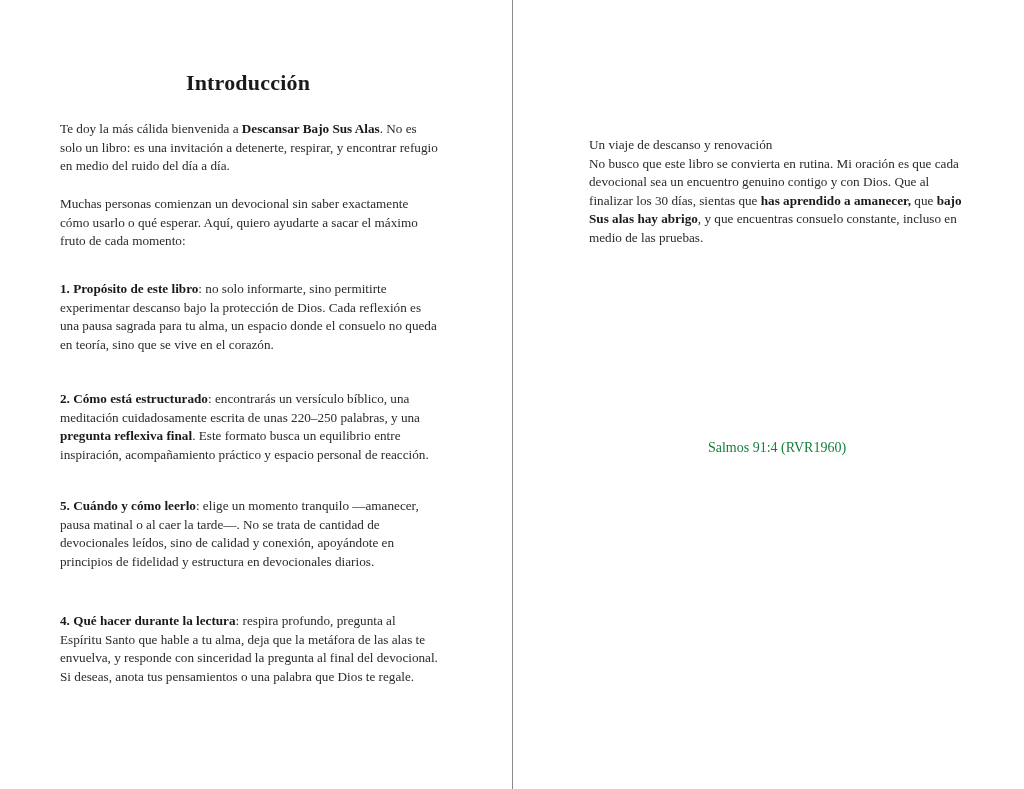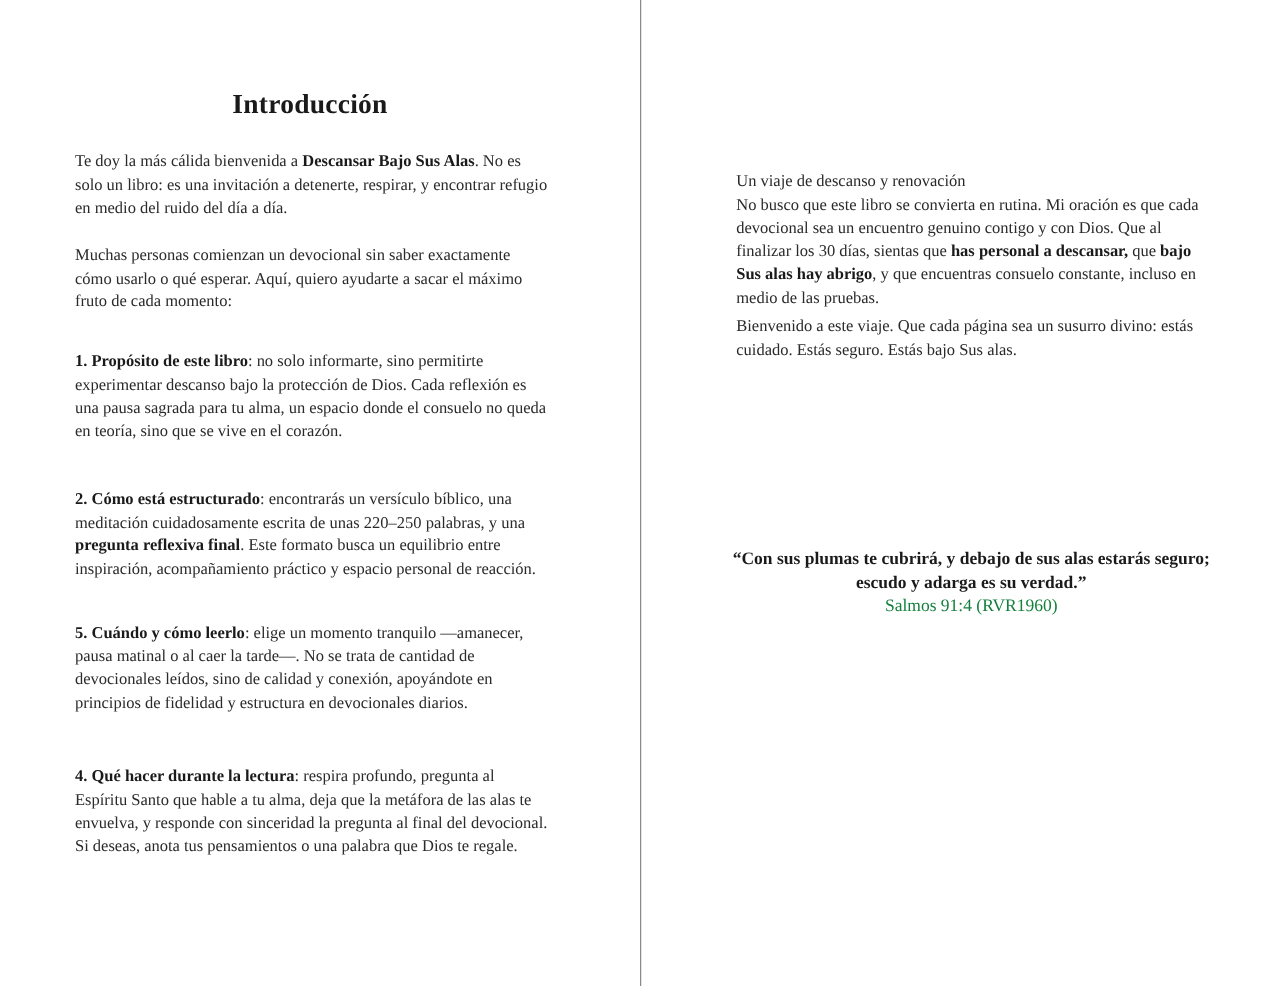--- a/index.html
+++ b/index.html
@@ -105,22 +105,20 @@
   <p class="text-block left-col para" style="top:497px;"><b>5. Cuándo y cómo leerlo</b><span>: elige un momento tranquilo —amanecer, pausa matinal o al caer la tarde—. No se trata de cantidad de devocionales leídos, sino de calidad y conexión, apoyándote en principios de fidelidad y estructura en devocionales diarios.</span></p>
 
   <p class="text-block left-col para" style="top:612px;"><b>4. Qué hacer durante la lectura</b><span>: respira profundo, pregunta al Espíritu Santo que hable a tu alma, deja que la metáfora de las alas te envuelva, y responde con sinceridad la pregunta al final del devocional. Si deseas, anota tus pensamientos o una palabra que Dios te regale.</span></p>
 </div>
 
 <div class="spine"></div>
 
 <div class="page page-right">
   <div class="text-block right-col" style="top:136px;">
     <div class="para">Un viaje de descanso y renovación</div>
-    <p class="para"><span>No busco que este libro se convierta en rutina. Mi oración es que cada devocional sea un encuentro genuino contigo y con Dios. Que al finalizar los 30 días, sientas que </span><b>has personal a descansar,</b><span> que </span><b>bajo Sus alas hay abrigo</b><span>, y que encuentras consuelo constante, incluso en medio de las pruebas.</span></p>
+    <p class="para"><span>No busco que este libro se convierta en rutina. Mi oración es que cada devocional sea un encuentro genuino contigo y con Dios. Que al finalizar los 30 días, sientas que </span><b>has aprendido a amanecer,</b><span> que </span><b>bajo Sus alas hay abrigo</b><span>, y que encuentras consuelo constante, incluso en medio de las pruebas.</span></p>
   </div>
 
-  <p class="text-block right-col para" style="top:252px;">Bienvenido a este viaje. Que cada página sea un susurro divino: estás cuidado. Estás seguro. Estás bajo Sus alas.</p>
 
   <div class="verse">
-    <span class="verse-quote">“Con sus plumas te cubrirá, y debajo de sus alas estarás seguro; escudo y adarga es su verdad.”</span>
     <span class="verse-ref">Salmos 91:4 (RVR1960)</span>
   </div>
 </div>
 
 </body></html>

